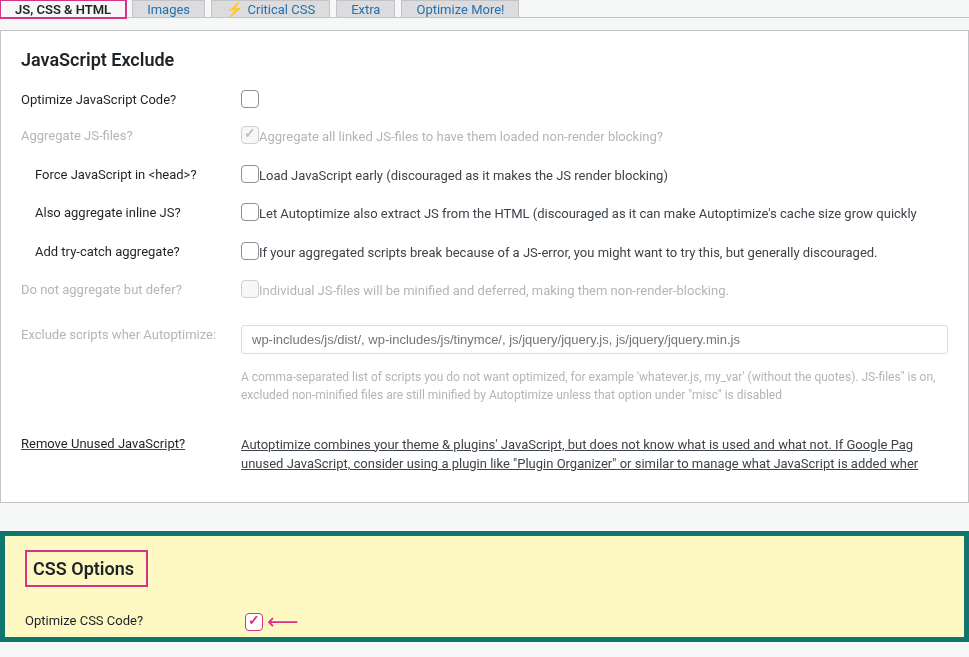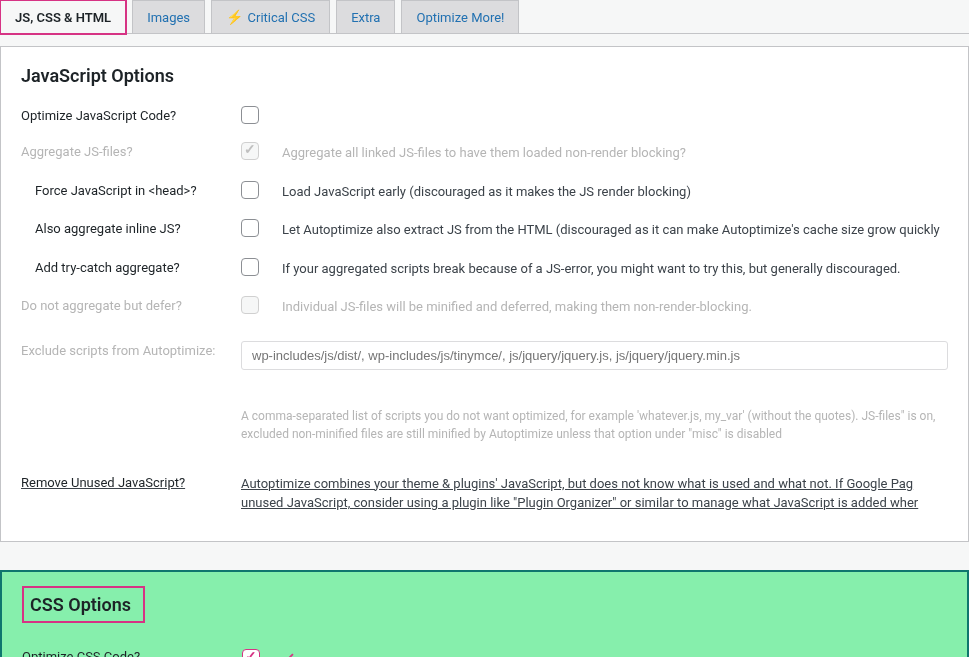--- a/index.html
+++ b/index.html
@@ -11,21 +11,21 @@
     background: #f6f7f7;
     width: 969px;
   }
   .tab-bar {
     display: flex;
     border-bottom: 1px solid #c3c4c7;
     background: #f6f7f7;
     padding: 0;
   }
   .tab {
-    padding: 8px 14px;
+    padding: 0 14px;
     margin-right: 6px;
     background: #dcdcde;
     border: 1px solid #c3c4c7;
     border-bottom: none;
     color: #2271b1;
     font-size: 13px;
     cursor: pointer;
     display: flex;
     align-items: center;
     gap: 4px;
@@ -65,21 +65,21 @@
     padding-top: 2px;
     color: #1d2327;
   }
   .row .label-col.indent {
     padding-left: 14px;
   }
   .row .control-col {
     flex: 1;
     display: flex;
     align-items: flex-start;
-    gap: 23px;
+    gap: 0;
   }
   .row.disabled .label-col,
   .row.disabled .control-col,
   .row.disabled .desc,
   .row.disabled input[type="text"] {
     color: #b5b5b5;
   }
   .checkbox {
     appearance: none;
     width: 18px;
@@ -134,24 +134,24 @@
     border: 2px solid #d63384;
     padding: 6px 12px 6px 6px;
   }
   .arrow-left {
     color: #d63384;
     font-size: 22px;
     line-height: 1;
     margin-left: 4px;
   }
   .panel2 {
-    background: #86efac;
-    border: 2px solid #0f766e;
+    background: #fef9c3;
+    border: 5px solid #0f766e;
     margin-top: 28px;
-    padding: 14px 20px 24px 20px;
+    padding: 14px 20px 4px 20px;
   }
 </style>
 </head>
 <body>
 
 <div class="tab-bar">
   <div class="tab active highlight-red">
     <span>JS, CSS &amp; HTML</span>
   </div>
   <div class="tab">
@@ -163,21 +163,21 @@
   </div>
   <div class="tab">
     <span>Extra</span>
   </div>
   <div class="tab">
     <span>Optimize More!</span>
   </div>
 </div>
 
 <div class="panel">
-  <h2>JavaScript Options</h2>
+  <h2>JavaScript Exclude</h2>
 
   <div class="row">
     <div class="label-col">Optimize JavaScript Code?</div>
     <div class="control-col">
       <input type="checkbox" class="checkbox" style="">
     </div>
   </div>
 
   <div class="row disabled">
     <div class="label-col">Aggregate JS-files?</div>
@@ -213,21 +213,21 @@
 
   <div class="row disabled">
     <div class="label-col">Do not aggregate but defer?</div>
     <div class="control-col">
       <input type="checkbox" class="checkbox disabled" style="">
       <span class="desc">Individual JS-files will be minified and deferred, making them non-render-blocking.</span>
     </div>
   </div>
 
   <div class="row disabled" style="margin-top:24px;">
-    <div class="label-col">Exclude scripts from Autoptimize:</div>
+    <div class="label-col">Exclude scripts wher Autoptimize:</div>
     <div class="control-col" style="flex-direction:column; align-items:flex-end;">
       <input type="text" placeholder="wp-includes/js/dist/, wp-includes/js/tinymce/, js/jquery/jquery.js, js/jquery/jquery.min.js" style="">
       <div class="help-text">A comma-separated list of scripts you do not want optimized, for example 'whatever.js, my_var' (without the quotes). JS-files" is on, excluded non-minified files are still minified by Autoptimize unless that option under "misc" is disabled</div>
     </div>
   </div>
 
   <div class="row" style="margin-top:30px; margin-bottom:8px;text-decoration:underline;">
     <div class="label-col">Remove Unused JavaScript?</div>
     <div class="control-col">
       <span class="desc">Autoptimize combines your theme &amp; plugins' JavaScript, but does not know what is used and what not. If Google Pag unused JavaScript, consider using a plugin like "Plugin Organizer" or similar to manage what JavaScript is added wher</span>

